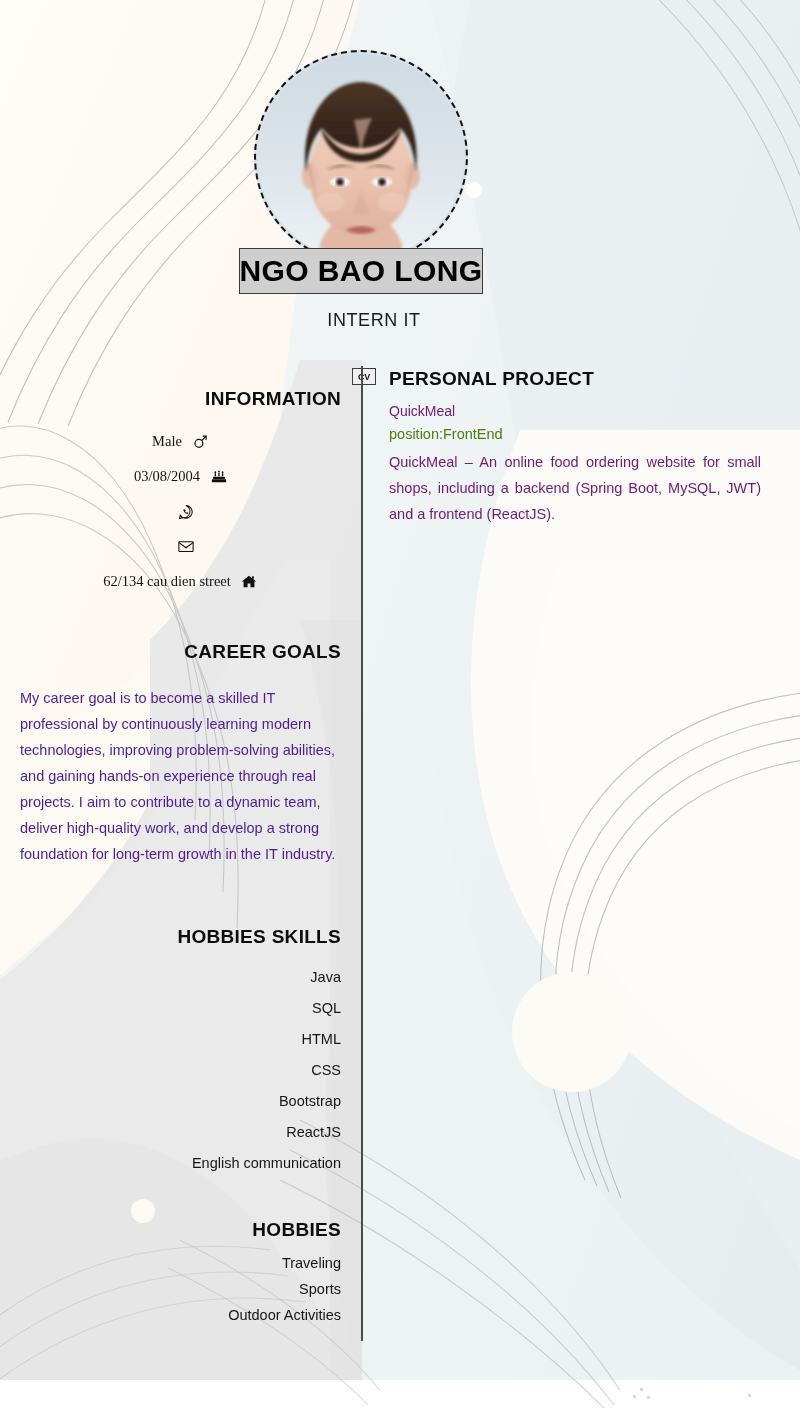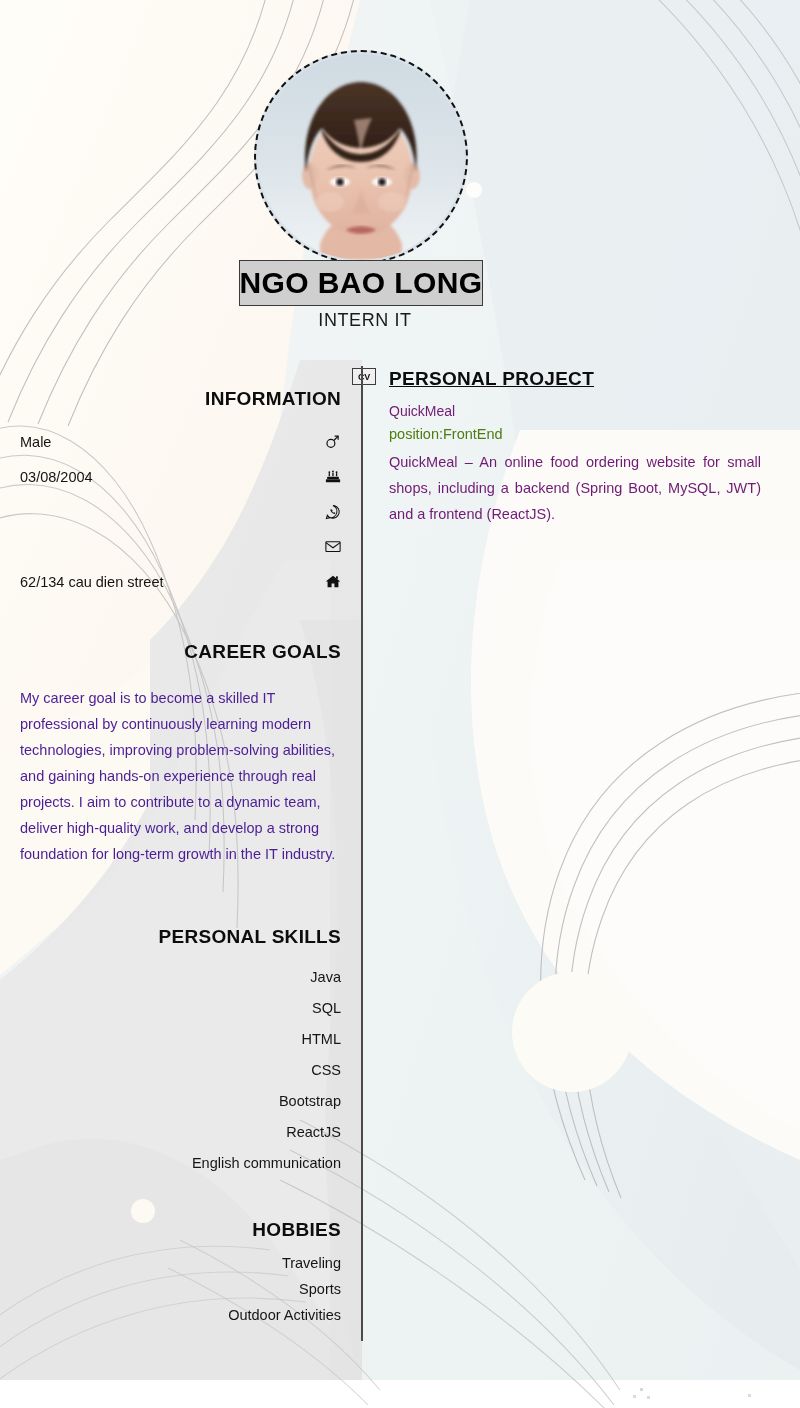--- a/index.html
+++ b/index.html
@@ -48,41 +48,41 @@
     width: 206px;
     height: 206px;
     border-radius: 50%;
     overflow: hidden;
   }
   .photo-svg { display: block; }
 
   .name-box {
     position: absolute;
     left: 239px;
-    top: 260px;
+    top: 248px;
     width: 244px;
     height: 46px;
     background: #cfcfcf;
     border: 1.5px solid #3a3a3a;
     box-sizing: border-box;
     display: flex;
     align-items: center;
     justify-content: center;
   }
   .name-box .name-text {
     font-size: 30px;
     font-weight: bold;
     letter-spacing: 0.4px;
     color: #000000;
     white-space: nowrap;
   }
 
   .role-text {
     position: absolute;
-    left: 4px;
+    left: 13px;
     top: 310px;
     width: 722px;
     text-align: center;
     font-size: 18px;
     color: #1a1a1a;
     letter-spacing: 0.6px;
   }
 
   
   .cv-badge {
@@ -127,22 +127,23 @@
     letter-spacing: 0.3px;
     margin: 0;
   }
 
   .info-list {
     margin-top: 14px;
   }
   .info-row {
     display: flex;
     align-items: center;
-    justify-content: space-between;
+    justify-content: center;
     height: 35px;
+    font-family: Liberation Serif, serif;
   }
   .info-val {
     font-size: 14.5px;
     color: #141414;
     margin-right: 10px;
   }
   .info-icon {
     width: 17px;
     height: 17px;
     display: flex;
@@ -186,21 +187,20 @@
   
   .right-col {
     position: absolute;
     left: 389px;
     top: 368px;
     width: 372px;
   }
   .right-col .sec-title {
     text-align: left;
     font-size: 19px;
-    text-decoration: underline;
   }
   .proj-name {
     margin-top: 13px;
     font-size: 14px;
     font-weight: normal;
     color: #701a75;
   }
   .proj-pos {
     margin-top: 7px;
     font-size: 14.5px;
@@ -450,21 +450,21 @@
 
     </div>
 
     <div class="gap-a"></div>
 
     <h2 class="sec-title">CAREER GOALS</h2>
     <p class="career-body">My career goal is to become a skilled IT professional by continuously learning modern technologies, improving problem-solving abilities, and gaining hands-on experience through real projects. I aim to contribute to a dynamic team, deliver high-quality work, and develop a strong foundation for long-term growth in the IT industry.</p>
 
     <div class="gap-b"></div>
 
-    <h2 class="sec-title">PERSONAL SKILLS</h2>
+    <h2 class="sec-title">HOBBIES SKILLS</h2>
     <div class="skills-list">
       <div class="skill-item">Java</div>
       <div class="skill-item">SQL</div>
       <div class="skill-item">HTML</div>
       <div class="skill-item">CSS</div>
       <div class="skill-item">Bootstrap</div>
       <div class="skill-item">ReactJS</div>
       <div class="skill-item">English communication</div>
     </div>
 

